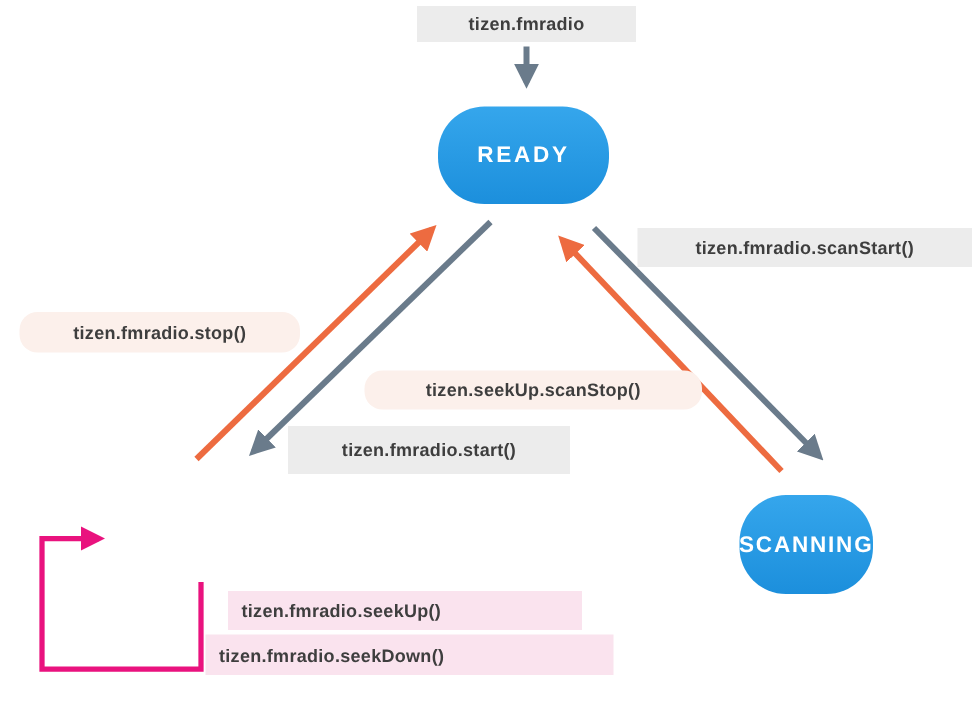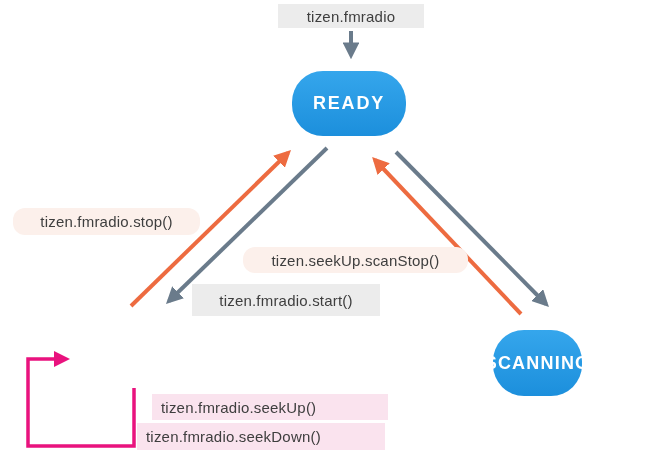--- a/index.html
+++ b/index.html
@@ -27,39 +27,39 @@
   .stroke-orange{stroke:var(--arrow-orange);}
   .stroke-pink{stroke:var(--arrow-pink);}
   .fill-gray{fill:var(--arrow-gray);}
   .fill-orange{fill:var(--arrow-orange);}
   .fill-pink{fill:var(--arrow-pink);}
 
   .t-label{
     position:absolute;
     z-index:2;
     display:flex;align-items:center;justify-content:center;
-    font-size:15px;font-weight:normal;
+    font-size:12px;font-weight:bold;
     color:var(--label-text);
     letter-spacing:0.2px;
     white-space:nowrap;
     box-sizing:border-box;
   }
   .bg-gray{background:var(--label-gray-bg);}
   .bg-peach{background:var(--label-peach-bg);border-radius:12px;}
   .bg-pink{background:var(--label-pink-bg);}
   .align-left{justify-content:flex-start;padding-left:9px;}
 
   .state{
     position:absolute;
     z-index:3;
     display:flex;align-items:center;justify-content:center;
     border-radius:31px;
     background:linear-gradient(180deg,var(--state-blue-light),var(--state-blue-dark));
     color:#ffffff;
-    font-size:18px;font-weight:bold;
+    font-size:15px;font-weight:bold;
     letter-spacing:1.8px;
     text-align:center;
   }
 </style>
 </head>
 <body>
 
 <div class="canvas">
 
   <svg class="arrow-layer" width="653" height="471" viewBox="0 0 653 471">
@@ -87,25 +87,26 @@
 
     <path d="M134,388 L134,446 L28,446 L28,359 L66,359" fill="none" class="stroke-pink" stroke-width="3.5" marker-end="url(#ah-pink)"></path>
   </svg>
 
   <div class="t-label bg-gray" style="left:278px;top:4px;width:146px;height:24px;">tizen.fmradio</div>
 
   <div class="t-label bg-peach" style="left:13px;top:208px;width:187px;height:27px;">tizen.fmradio.stop()</div>
 
   <div class="t-label bg-gray" style="left:192px;top:284px;width:188px;height:32px;">tizen.fmradio.start()</div>
 
+  <div class="t-label bg-gray" style="left:425px;top:152px;width:223px;height:26px;">tizen.fmradio.scanStart()</div>
 
   <div class="t-label bg-peach" style="left:243px;top:247px;width:225px;height:26px;">tizen.seekUp.scanStop()</div>
 
   <div class="t-label bg-pink align-left" style="left:152px;top:394px;width:236px;height:26px;">tizen.fmradio.seekUp()</div>
 
-  <div class="t-label bg-pink align-left" style="left:137px;top:423px;width:248px;height:27px;">tizen.fmradio.seekDown()</div>
+  <div class="t-label bg-pink align-left" style="left:137px;top:423px;width:272px;height:27px;">tizen.fmradio.seekDown()</div>
 
   <div class="state" style="left:292px;top:71px;width:114px;height:65px;">READY</div>
 
 
   <div class="state" style="left:493px;top:330px;width:89px;height:66px;letter-spacing:1.2px;">SCANNING</div>
 
 </div>
 
 </body></html>

